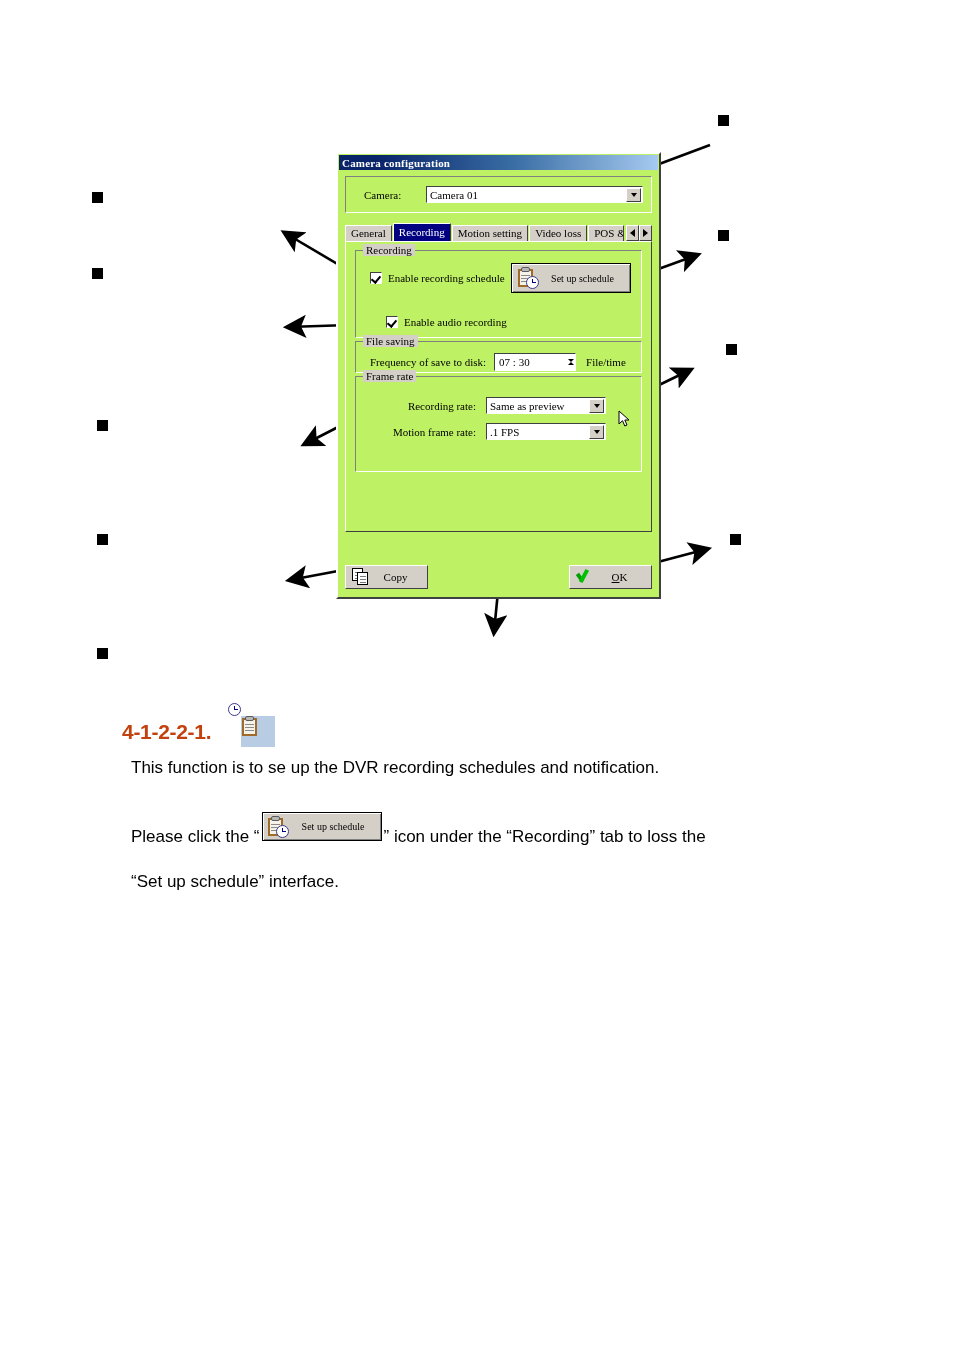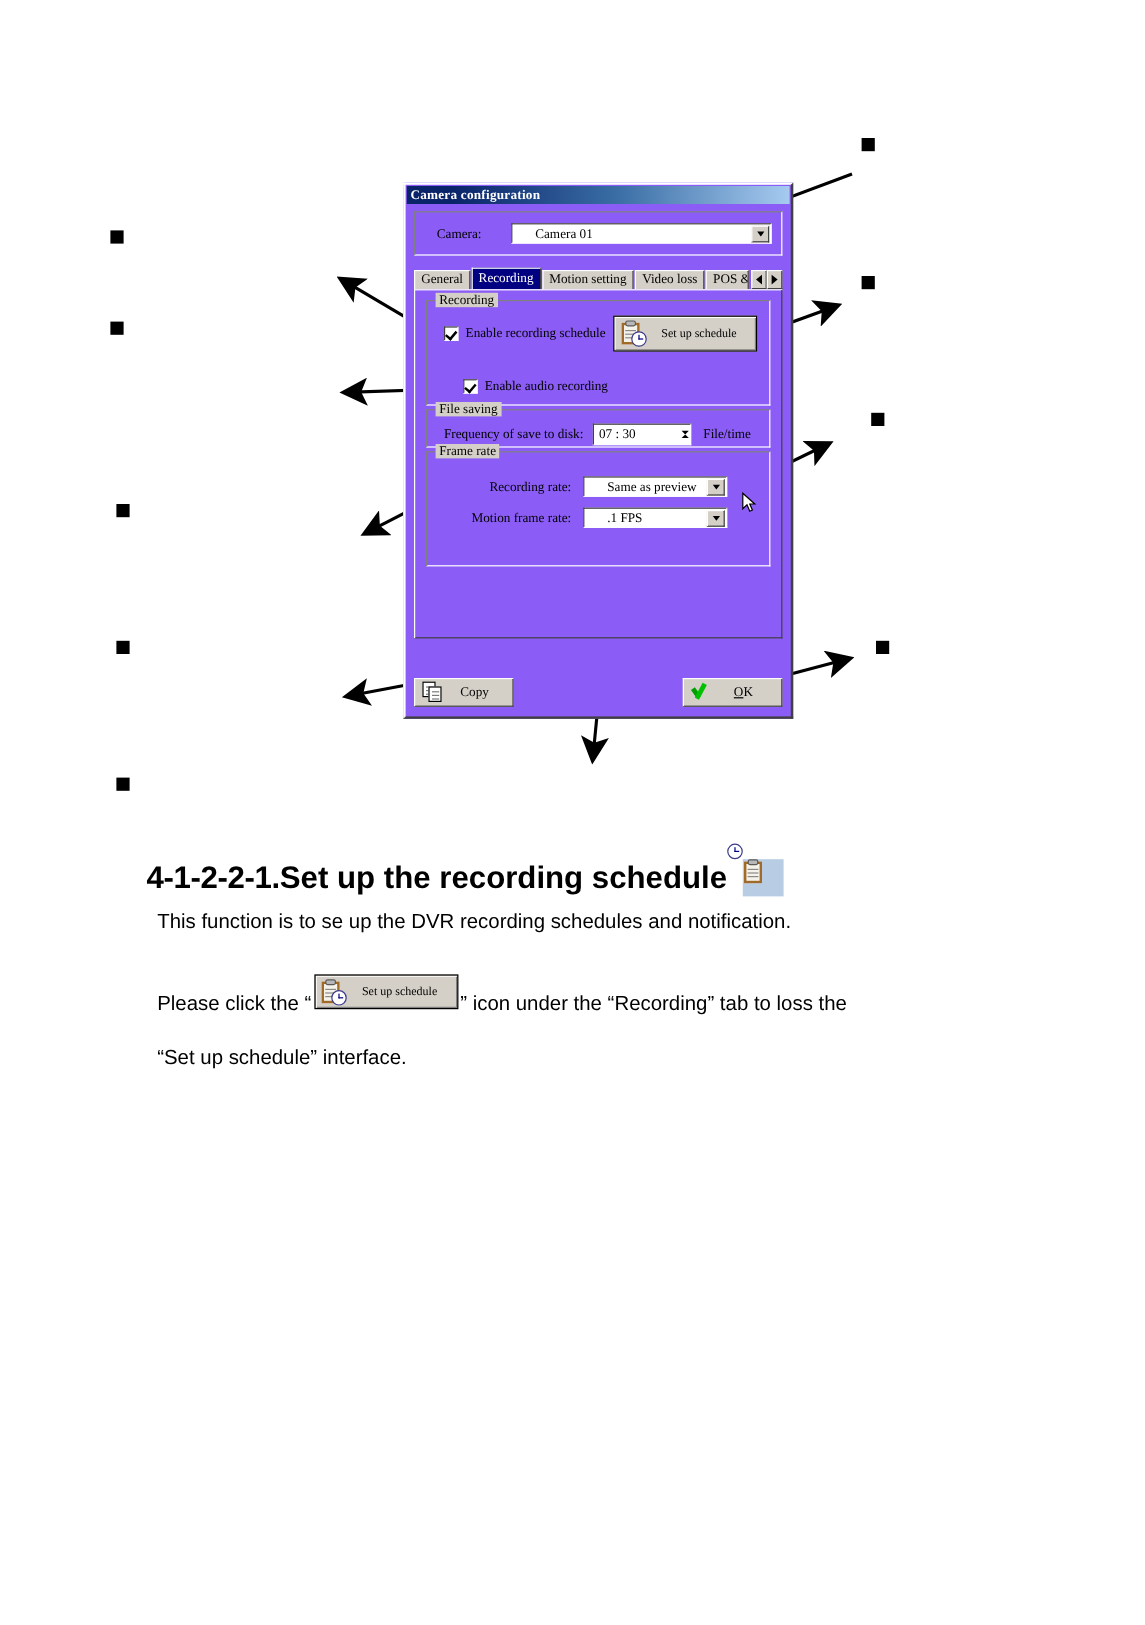--- a/index.html
+++ b/index.html
@@ -33,21 +33,21 @@
     pointer-events: none;
   }
 
   
   .dialog {
     position: absolute;
     left: 336px;
     top: 152px;
     width: 325px;
     height: 447px;
-    background: #8b5cf6;
+    background: #bef264;
     border-top: 2px solid #ffffff;
     border-left: 2px solid #ffffff;
     border-right: 2px solid #404040;
     border-bottom: 2px solid #404040;
     box-sizing: border-box;
     font-size: 9px;
     color: #000000;
   }
   .titlebar {
     height: 15px;
@@ -98,21 +98,21 @@
     border-left: 1px solid #404040;
     border-right: 1px solid #ffffff;
     border-bottom: 1px solid #ffffff;
     box-sizing: border-box;
     display: flex;
     align-items: center;
     position: relative;
   }
   .combo-value {
     flex: 1;
-    padding-left: 19px;
+    padding-left: 3px;
     font-family: "Liberation Serif", serif;
     font-size: 11px;
     white-space: nowrap;
     overflow: hidden;
   }
   .combo-arrow {
     width: 15px;
     height: 14px;
     margin-right: 1px;
     background: #d4d0c8;
@@ -397,27 +397,27 @@
   }
 
   
   .cursor-ptr { position: absolute; left: 272px; top: 168px; }
 
   
   .heading {
     position: absolute;
     left: 122px;
     top: 716px;
-    font-size: 26px;
+    font-size: 21px;
     font-weight: bold;
-    color: #000000;
-    white-space: nowrap;
-    display: flex;
-    align-items: center;
-    gap: 0;
+    color: #c2410c;
+    white-space: nowrap;
+    display: flex;
+    align-items: center;
+    gap: 17px;
   }
   .heading .num { letter-spacing: -0.3px; }
   .heading .icon-wrap {
     display: inline-block;
     width: 34px; height: 31px;
     background: #b8cce4;
     margin-left: 13px;
     position: relative;
     flex: none;
   }
@@ -621,21 +621,20 @@
         <span class="checkicon"></span>
         <span class="cap"><u>O</u><span>K</span></span>
       </div>
     </div>
 
   </div>
 </div>
 
 <div class="heading">
   <span class="num">4-1-2-2-1.</span>
-  <span>Set up the recording schedule</span>
   <span class="icon-wrap">
     <span class="clipclock">
       <span class="board"></span>
       <span class="clip"></span>
       <span class="lines">
           <i></i>
           <i></i>
           <i></i>
         </span>
       <span class="clock"></span>

